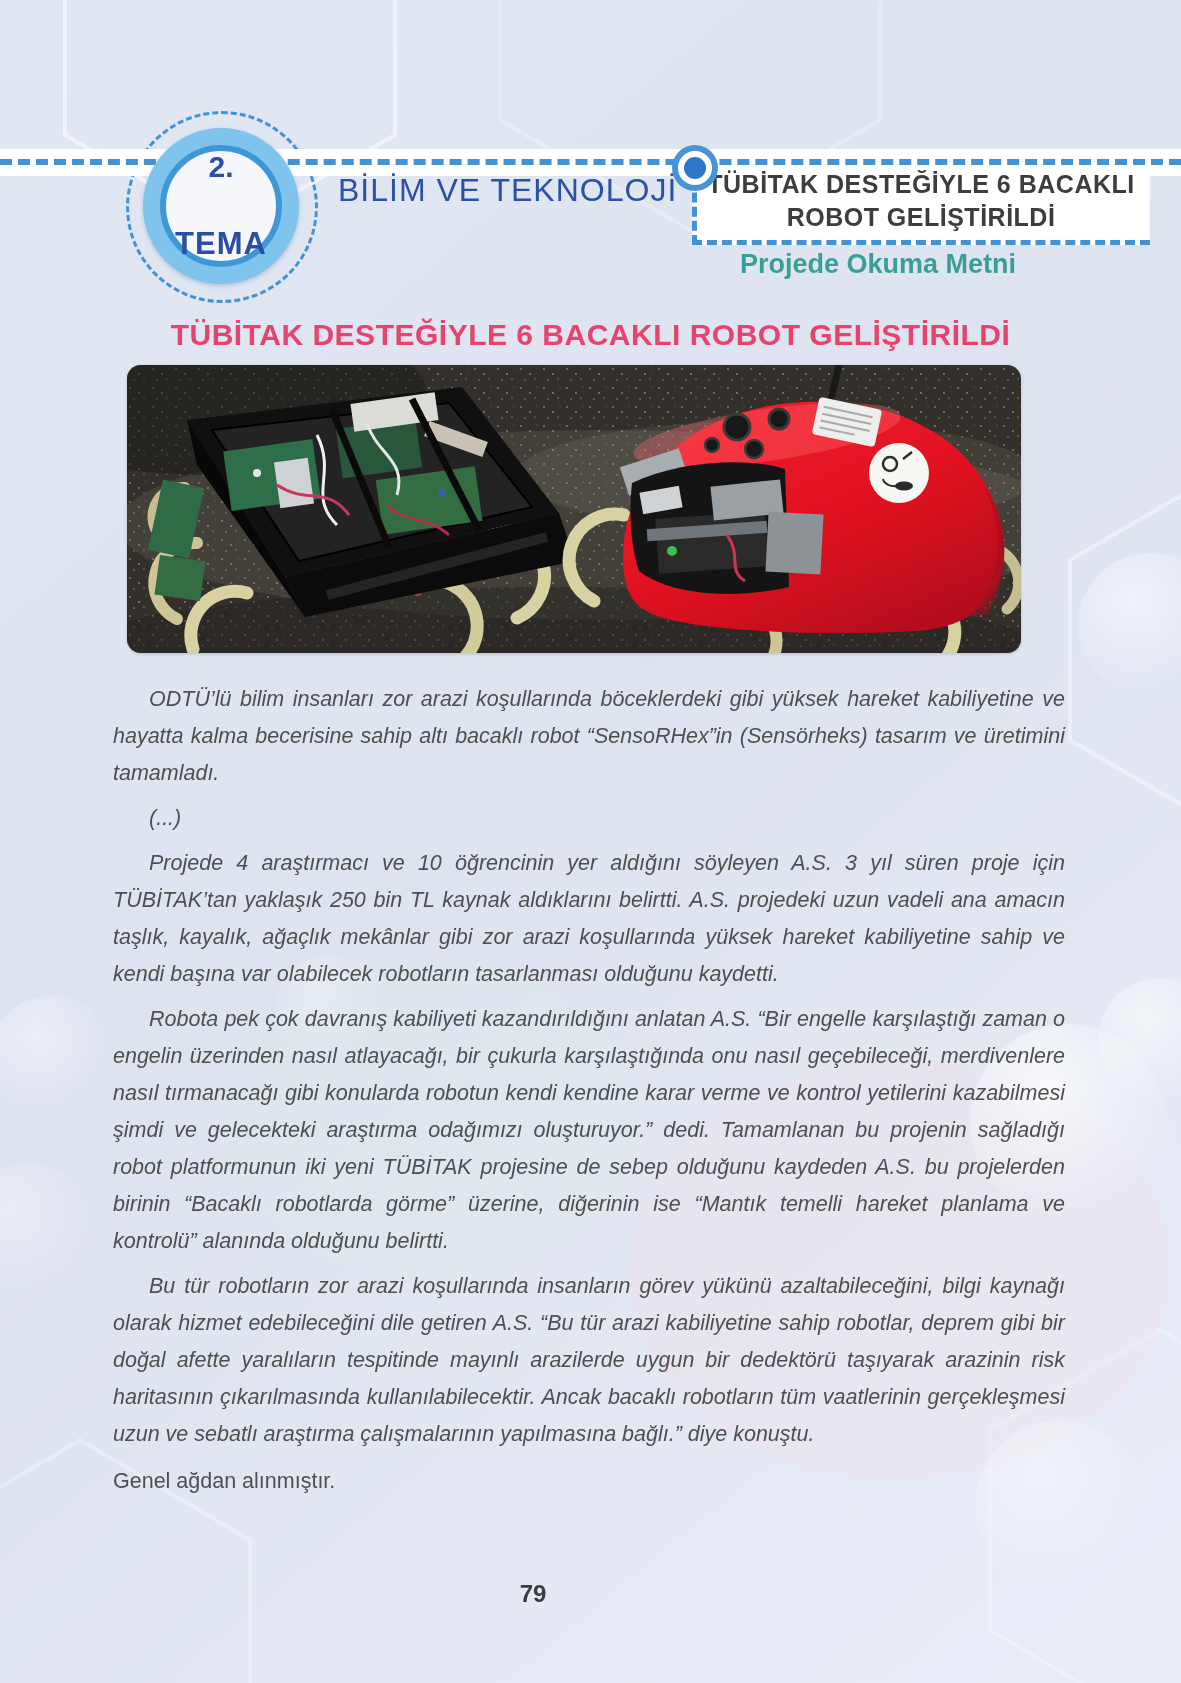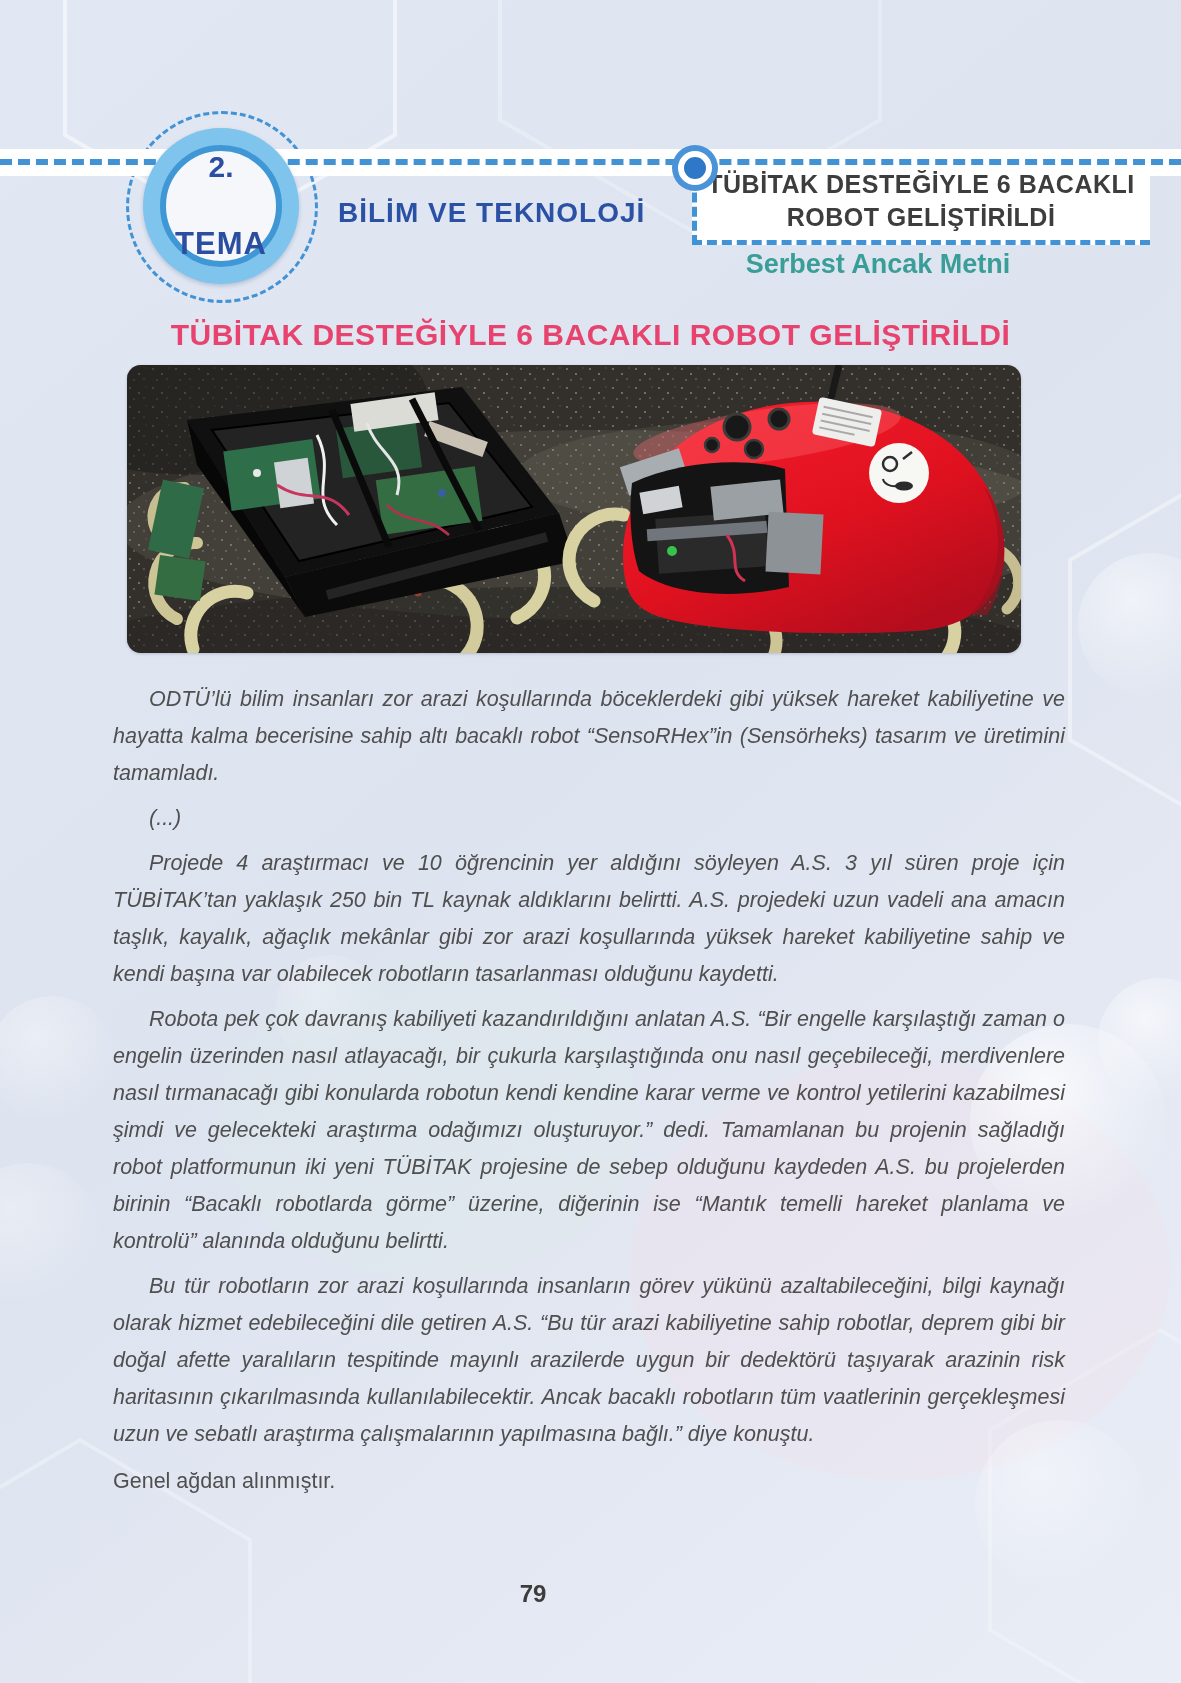--- a/index.html
+++ b/index.html
@@ -35,22 +35,22 @@
     z-index:4;box-shadow:0 2px 4px rgba(40,80,140,.25);
   }
   .badge-inner{
     width:110px;height:110px;background:#f5f7fa;border:6px solid #3f98d5;border-radius:50%;
     display:flex;flex-direction:column;align-items:center;justify-content:center;
     color:#2b4ea0;font-weight:bold;line-height:1.05;
   }
   .badge-num{font-size:30px;}
   .badge-label{font-size:31px;letter-spacing:1px;margin-top:46px;}
   .course-title{
-    position:absolute;left:338px;top:197px;z-index:4;
-    font-size:28px;font-weight:bold;color:#2b51a5;letter-spacing:1px;
+    position:absolute;left:338px;top:172px;z-index:4;
+    font-size:32px;font-weight:normal;color:#2b51a5;letter-spacing:1px;
   }
   .unit-box{
     position:absolute;left:692px;top:150px;width:458px;height:95px;
     background:#ffffff;border-left:5px dashed #4293d6;border-bottom:5px dashed #4293d6;
     z-index:2;box-sizing:border-box;
   }
   .unit-box-text{
     position:absolute;left:692px;top:168px;width:458px;z-index:4;
     text-align:center;font-size:25px;font-weight:bold;color:#3d3d3d;
     letter-spacing:0.5px;line-height:33px;
@@ -128,21 +128,21 @@
   <div class="unit-box"></div>
   <div class="connector-dot"></div>
   <div class="badge-core">
     <div class="badge-inner">
       <div class="badge-num">2.</div>
       <div class="badge-label">TEMA</div>
     </div>
   </div>
   <div class="course-title">BİLİM VE TEKNOLOJİ</div>
   <div class="unit-box-text">TÜBİTAK DESTEĞİYLE 6 BACAKLI ROBOT GELİŞTİRİLDİ</div>
-  <div class="reading-subtitle">Serbest Ancak Metni</div>
+  <div class="reading-subtitle">Projede Okuma Metni</div>
 
   <div class="content">
     <h1 class="article-title">TÜBİTAK DESTEĞİYLE 6 BACAKLI ROBOT GELİŞTİRİLDİ</h1>
 
     <div class="photo-frame">
       <svg width="894" height="288" viewBox="0 0 894 288">
         <defs>
           <pattern id="speck" width="23" height="19" patternUnits="userSpaceOnUse">
             <circle cx="3" cy="4" r="1.1" fill="#8d877c" opacity="0.8"></circle>
             <circle cx="12" cy="9" r="0.9" fill="#b9b2a4" opacity="0.7"></circle>

